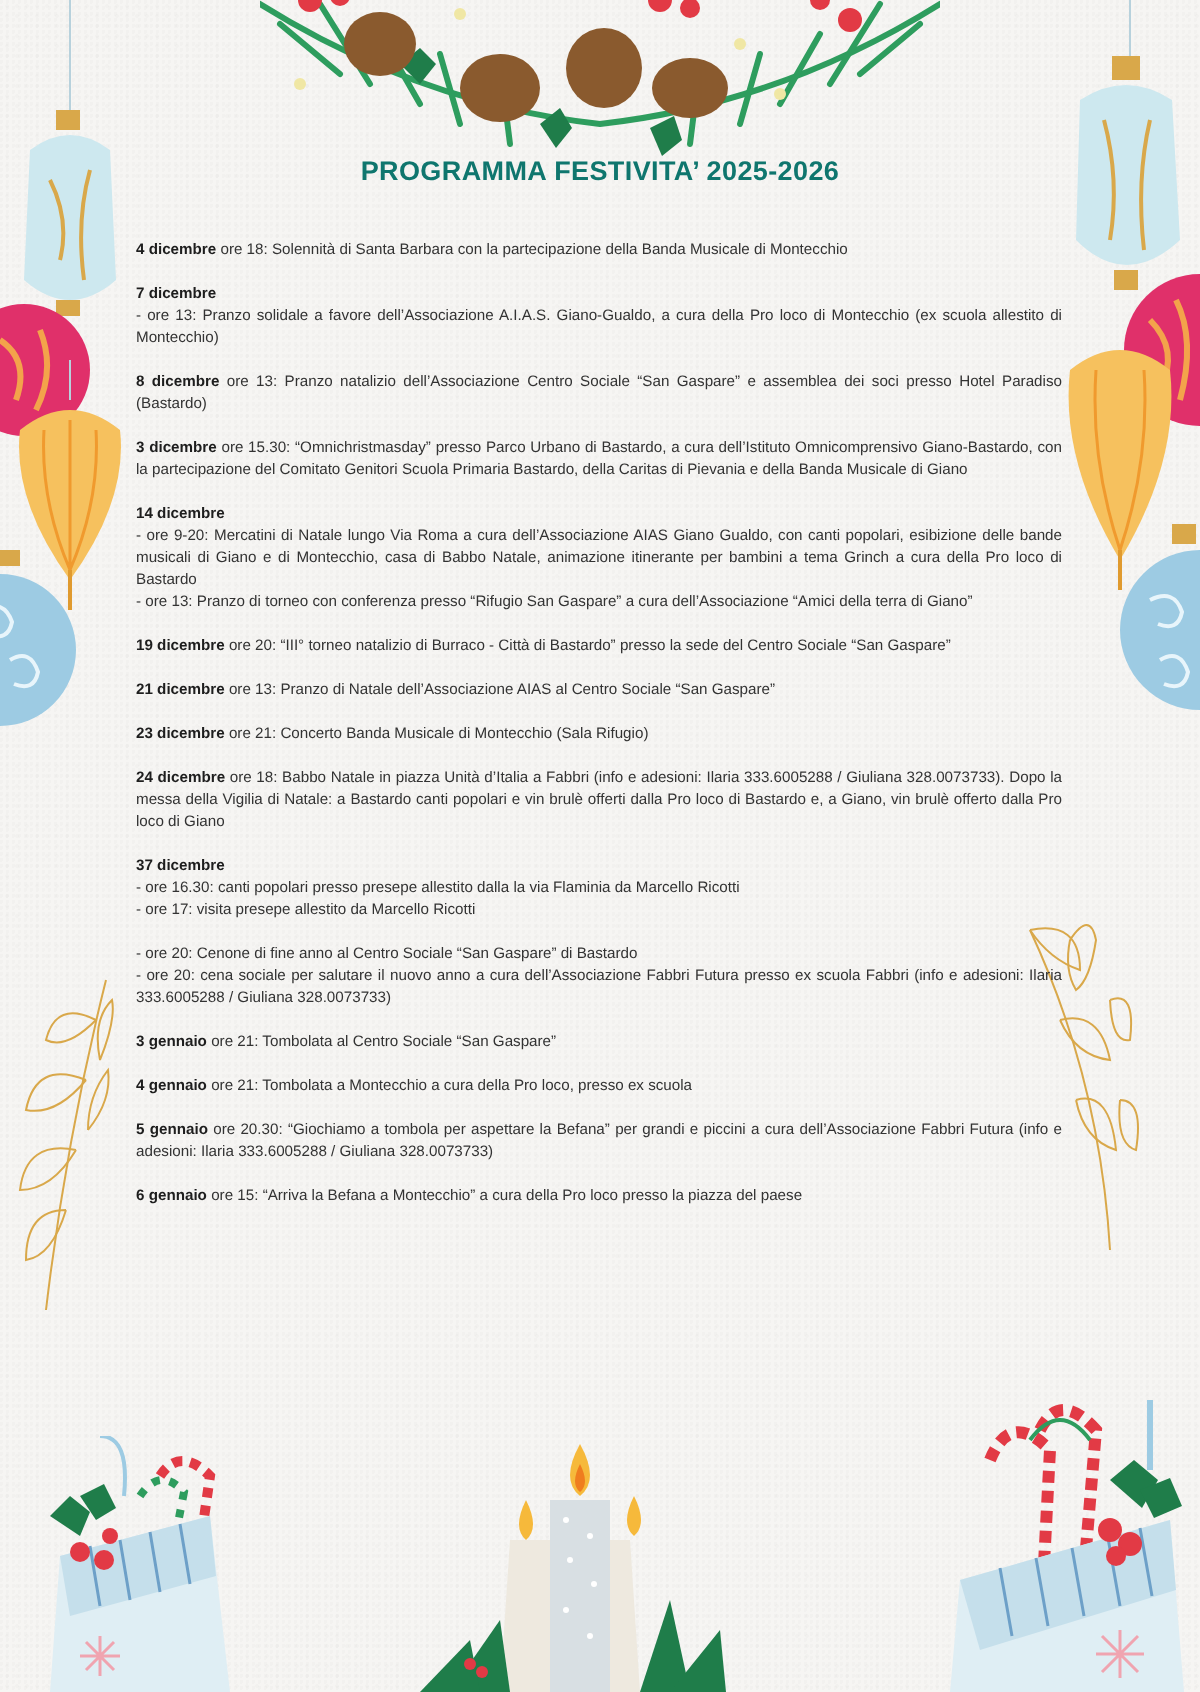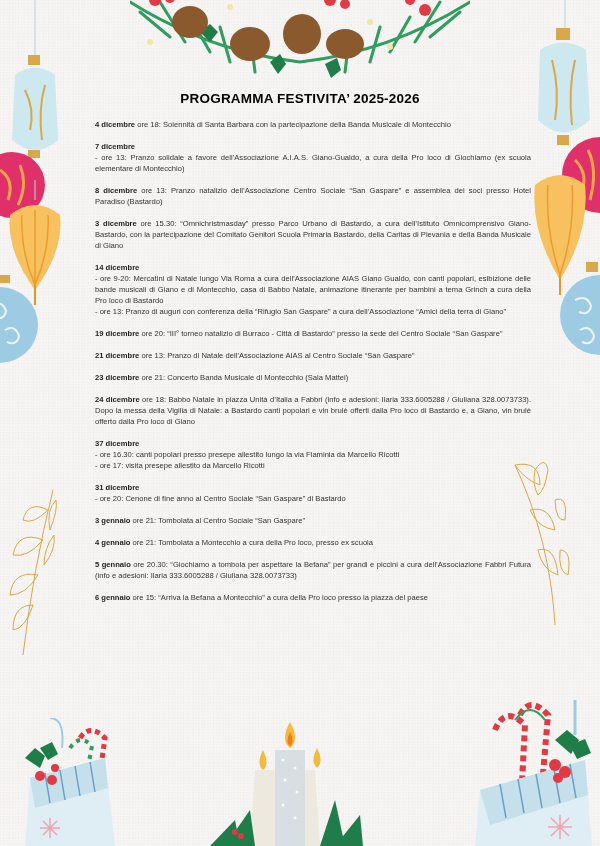--- a/index.html
+++ b/index.html
@@ -21,38 +21,38 @@
   .garland { left: 130px; top: -8px; width: 340px; height: 92px; }
   .orn-left { left: 0; top: 0; width: 70px; height: 400px; }
   .orn-right { right: 0; top: 0; width: 70px; height: 400px; }
   .leaf-left { left: 8px; top: 480px; width: 50px; height: 180px; }
   .leaf-right { left: 510px; top: 450px; width: 60px; height: 180px; }
   .stocking-left { left: 10px; top: 718px; width: 110px; height: 128px; }
   .stocking-right { left: 470px; top: 700px; width: 125px; height: 146px; }
   .candles { left: 205px; top: 720px; width: 160px; height: 126px; }
 
   .title {
-    position: absolute; left: 0; right: 0; top: 91px;
+    position: absolute; left: 0; right: 0; top: 78px;
     text-align: center;
     font-family: "Liberation Sans", sans-serif;
     font-weight: bold;
     font-size: 13.5px;
     letter-spacing: 0.2px;
-    color: #000000;
+    color: #0f766e;
   }
 
   .content {
     position: absolute; left: 68px; top: 119px; width: 463px;
     font-family: "Liberation Sans", sans-serif;
     font-size: 7.6px;
     line-height: 11px;
     color: #333;
     text-align: justify;
   }
-  .event { margin-bottom: 11px; margin-left: 27px; }
+  .event { margin-bottom: 11px; }
   .event .date { font-weight: bold; color: #1e1e1e; }
   .event .line { display: block; }
   .event.inline .line { display: inline; }
 </style>
 </head>
 <body>
 
 <div class="page">
 
   <svg class="deco garland" viewBox="0 0 340 92">
@@ -214,40 +214,40 @@
       </g>
     <path d="M90 115 l0 24 M78 127 l24 0 M81 118 l18 18 M99 118 l-18 18" stroke="#f0a4b0" stroke-width="1.5"></path>
   </svg>
 
   <h1 class="title">PROGRAMMA FESTIVITA’ 2025-2026</h1>
 
   <div class="content" id="events">
       <div class="event inline"><span class="date">4 dicembre</span><span class="line"> ore 18: Solennità di Santa Barbara con la partecipazione della Banda Musicale di Montecchio</span></div>
       <div class="event">
         <span class="date" style="display: block;">7 dicembre</span>
-        <span class="line">-  ore 13: Pranzo solidale a favore dell’Associazione A.I.A.S. Giano-Gualdo, a cura della Pro loco di Giochiamo (ex scuola elementare di Montecchio)</span>
+        <span class="line">-  ore 13: Pranzo solidale a favore dell’Associazione A.I.A.S. Giano-Gualdo, a cura della Pro loco di Montecchio (ex scuola allestito di Montecchio)</span>
       </div>
       <div class="event inline"><span class="date">8 dicembre</span><span class="line"> ore 13: Pranzo natalizio dell’Associazione Centro Sociale “San Gaspare” e assemblea dei soci presso Hotel Paradiso (Bastardo)</span></div>
       <div class="event inline"><span class="date">3 dicembre</span><span class="line"> ore 15.30: “Omnichristmasday” presso Parco Urbano di Bastardo, a cura dell’Istituto Omnicomprensivo Giano-Bastardo, con la partecipazione del Comitato Genitori Scuola Primaria Bastardo, della Caritas di Pievania e della Banda Musicale di Giano</span></div>
       <div class="event">
         <span class="date" style="display: block;">14 dicembre</span>
         <span class="line">- ore 9-20: Mercatini di Natale lungo Via Roma a cura dell’Associazione AIAS Giano Gualdo, con canti popolari, esibizione delle bande musicali di Giano e di Montecchio, casa di Babbo Natale, animazione itinerante per bambini a tema Grinch a cura della Pro loco di Bastardo</span>
-        <span class="line">- ore 13: Pranzo di auguri con conferenza della “Rifugio San Gaspare” a cura dell’Associazione “Amici della terra di Giano”</span>
+        <span class="line">- ore 13: Pranzo di torneo con conferenza presso “Rifugio San Gaspare” a cura dell’Associazione “Amici della terra di Giano”</span>
       </div>
       <div class="event inline"><span class="date">19 dicembre</span><span class="line"> ore 20: “III° torneo natalizio di Burraco - Città di Bastardo” presso la sede del Centro Sociale “San Gaspare”</span></div>
       <div class="event inline"><span class="date">21 dicembre</span><span class="line"> ore 13: Pranzo di Natale dell’Associazione AIAS al Centro Sociale “San Gaspare”</span></div>
-      <div class="event inline"><span class="date">23 dicembre</span><span class="line"> ore 21: Concerto Banda Musicale di Montecchio (Sala Mattei)</span></div>
+      <div class="event inline"><span class="date">23 dicembre</span><span class="line"> ore 21: Concerto Banda Musicale di Montecchio (Sala Rifugio)</span></div>
       <div class="event inline"><span class="date">24 dicembre</span><span class="line"> ore 18: Babbo Natale in piazza Unità d’Italia a Fabbri (info e adesioni: Ilaria 333.6005288 / Giuliana 328.0073733).  Dopo la messa della Vigilia di Natale: a Bastardo canti popolari e vin brulè offerti dalla Pro loco di Bastardo e, a Giano, vin brulè offerto dalla Pro loco di Giano</span></div>
       <div class="event">
         <span class="date" style="display: block;">37 dicembre</span>
-        <span class="line">- ore 16.30: canti popolari presso presepe allestito lungo la via Flaminia da Marcello Ricotti</span>
+        <span class="line">- ore 16.30: canti popolari presso presepe allestito dalla la via Flaminia da Marcello Ricotti</span>
         <span class="line">- ore 17: visita presepe allestito da Marcello Ricotti</span>
       </div>
       <div class="event">
-        <span class="date" style="display: block;">31 dicembre</span>
         <span class="line">- ore 20: Cenone di fine anno al Centro Sociale “San Gaspare” di Bastardo</span>
+        <span class="line">- ore 20: cena sociale per salutare il nuovo anno a cura dell’Associazione Fabbri Futura presso ex scuola Fabbri (info e adesioni: Ilaria 333.6005288 / Giuliana 328.0073733)</span>
       </div>
       <div class="event inline"><span class="date">3 gennaio</span><span class="line"> ore 21: Tombolata al Centro Sociale “San Gaspare”</span></div>
       <div class="event inline"><span class="date">4 gennaio</span><span class="line"> ore 21: Tombolata a Montecchio a cura della Pro loco, presso ex scuola</span></div>
       <div class="event inline"><span class="date">5 gennaio</span><span class="line"> ore 20.30: “Giochiamo a tombola per aspettare la Befana” per grandi e piccini a cura dell’Associazione Fabbri Futura (info e adesioni: Ilaria 333.6005288 / Giuliana 328.0073733)</span></div>
       <div class="event inline"><span class="date">6 gennaio</span><span class="line"> ore 15: “Arriva la Befana a Montecchio” a cura della Pro loco presso la piazza del paese</span></div>
     </div>
 </div>
 
 </body></html>

